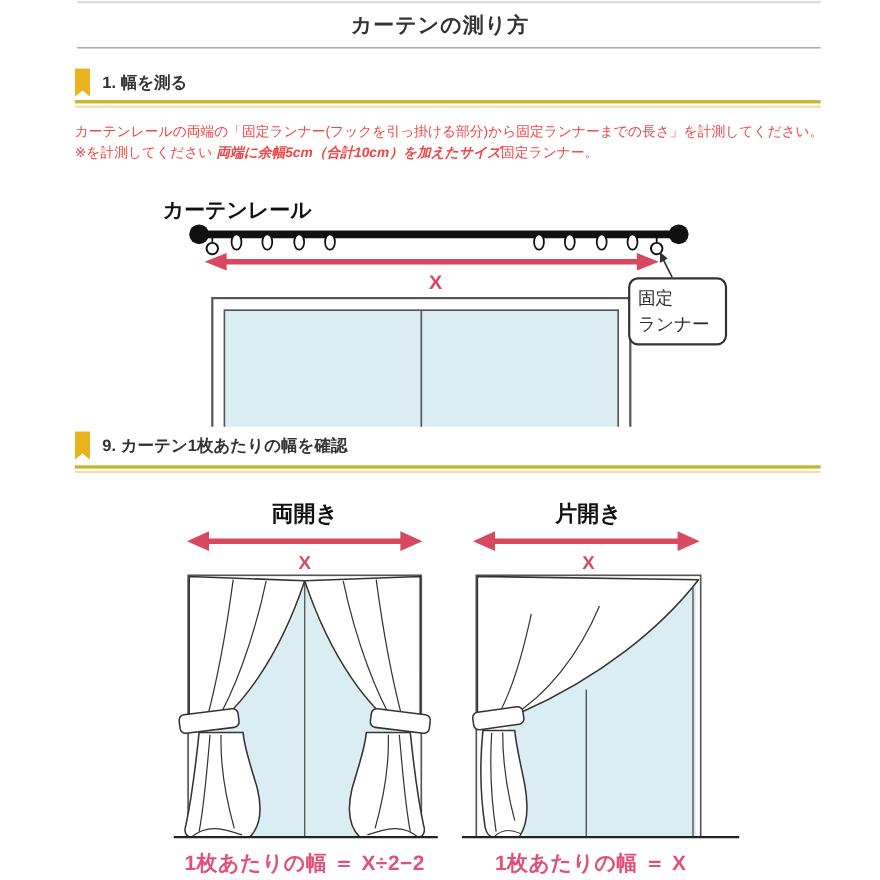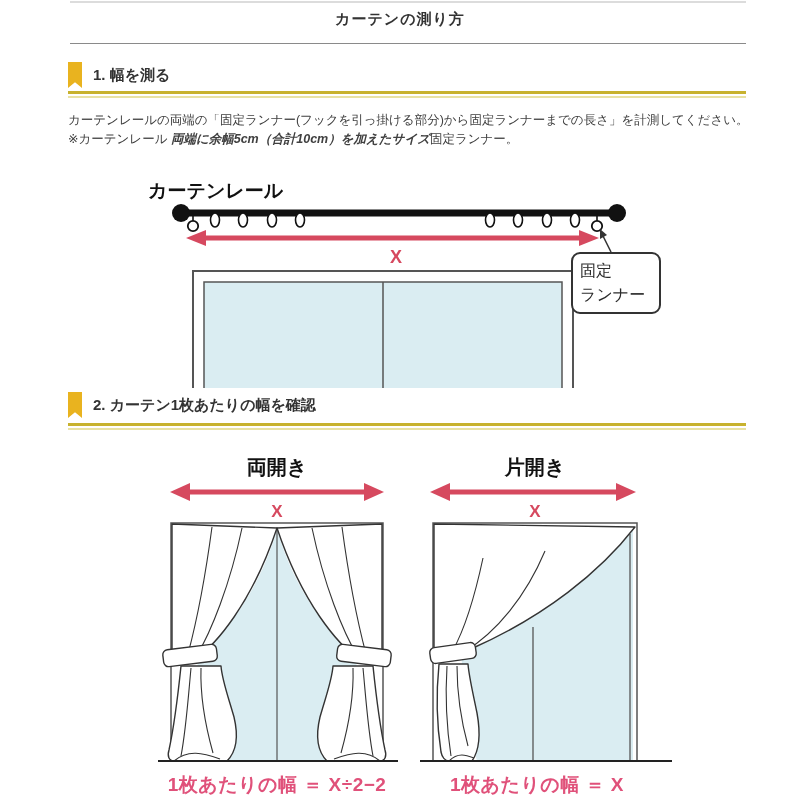--- a/index.html
+++ b/index.html
@@ -5,30 +5,30 @@
   html,body { margin:0; padding:0; background:#ffffff; }
   .page {
     position:relative; width:800px; height:800px; background:#ffffff;
     font-family:"Liberation Sans","DejaVu Sans",sans-serif; color:#333;
     overflow:hidden;
   }
   .abs { position:absolute; }
 
   .top-line { left:70px; top:1px; width:676px; height:2px; background:#dcdcdc; }
   .page-title { left:0; top:10px; width:800px; text-align:center;
-    font-size:15px; font-weight:bold; color:#333; letter-spacing:1px; }
+    font-size:19px; font-weight:bold; color:#333; letter-spacing:1px; }
   .title-rule { left:70px; top:43px; width:676px; height:1px; background:#8a8a8a; }
 
   .bookmark { width:14px; height:26px; background:#e9b31f;
     clip-path:polygon(0 0,100% 0,100% 100%,50% 78%,0 100%); }
   .section-heading { font-size:15px; font-weight:bold; color:#333; white-space:nowrap; }
   .gold-line  { height:3px; background:#c8b22e; width:678px; left:68px; }
   .pale-line  { height:2px; background:#e9e2a4; width:678px; left:68px; }
 
-  .desc { left:68px; top:111px; font-size:12.5px; line-height:19px; color:#404040; white-space:nowrap; }
+  .desc { left:68px; top:111px; font-size:12.5px; line-height:19px; color:#ef4444; white-space:nowrap; }
   .desc b { font-weight:bold;font-style:italic; }
 
   svg { display:block; }
   svg text { font-family:"Liberation Sans","DejaVu Sans",sans-serif; }
   .rail-label   { font-size:19px; font-weight:bold; fill:#111; }
   .measure-x    { font-size:18px; font-weight:bold; fill:#d6495f; text-anchor:middle; }
   .callout-text { font-size:16px; fill:#2b2b2b; }
   .diag-title   { font-size:20px; font-weight:bold; fill:#111; text-anchor:middle; }
   .formula      { font-size:19px; font-weight:bold; fill:#e0517a; text-anchor:middle; letter-spacing:0.5px; }
   .fold  { fill:none; stroke:#333; stroke-width:1.1; }
@@ -43,21 +43,21 @@
   <div class="abs page-title">カーテンの測り方</div>
   <div class="abs title-rule"></div>
 
   <div class="abs bookmark" style="left:68px; top:62px;"></div>
   <div class="abs section-heading" style="left:93px; top:66px;">1. 幅を測る</div>
   <div class="abs gold-line" style="top:91px;"></div>
   <div class="abs pale-line" style="top:96px;"></div>
 
   <div class="abs desc">
     <div>カーテンレールの両端の「固定ランナー(フックを引っ掛ける部分)から固定ランナーまでの長さ」を計測してください。</div>
-    <div><span>※カーテンレール </span><b>両端に余幅5cm（合計10cm）を加えたサイズ</b><span>固定ランナー。</span></div>
+    <div><span>※を計測してください </span><b>両端に余幅5cm（合計10cm）を加えたサイズ</b><span>固定ランナー。</span></div>
   </div>
 
   <svg class="abs" style="left:0; top:170px;" width="800" height="218" viewBox="0 170 800 218">
     <text class="rail-label" x="148" y="197">カーテンレール</text>
 
     <rect x="193" y="271" width="380" height="130" fill="#ffffff" stroke="#555" stroke-width="2"></rect>
     <rect x="204" y="282" width="358" height="120" fill="#daedf2" stroke="#555" stroke-width="1.5"></rect>
     <line x1="383" y1="282" x2="383" y2="402" stroke="#555" stroke-width="1.5"></line>
 
     <line x1="180" y1="213" x2="618" y2="213" stroke="#111" stroke-width="7"></line>
@@ -89,21 +89,21 @@
 
     <line x1="611" y1="252" x2="603" y2="236" stroke="#333" stroke-width="1.5"></line>
     <polygon points="600,229 607,235 600,239" fill="#333"></polygon>
 
     <rect x="572" y="253" width="88" height="60" rx="8" fill="#ffffff" stroke="#333" stroke-width="2"></rect>
     <text class="callout-text" x="580" y="276">固定</text>
     <text class="callout-text" x="580" y="300">ランナー</text>
   </svg>
 
   <div class="abs bookmark" style="left:68px; top:392px;"></div>
-  <div class="abs section-heading" style="left:93px; top:396px;">2. カーテン1枚あたりの幅を確認</div>
+  <div class="abs section-heading" style="left:93px; top:396px;">9. カーテン1枚あたりの幅を確認</div>
   <div class="abs gold-line" style="top:423px;"></div>
   <div class="abs pale-line" style="top:428px;"></div>
 
   <svg class="abs" style="left:0; top:440px;" width="800" height="360" viewBox="0 440 800 360">
 
     <g>
       <text class="diag-title" x="277" y="474">両開き</text>
 
       <g>
         <line x1="188" y1="492" x2="366" y2="492" stroke="#d6495f" stroke-width="5"></line>

